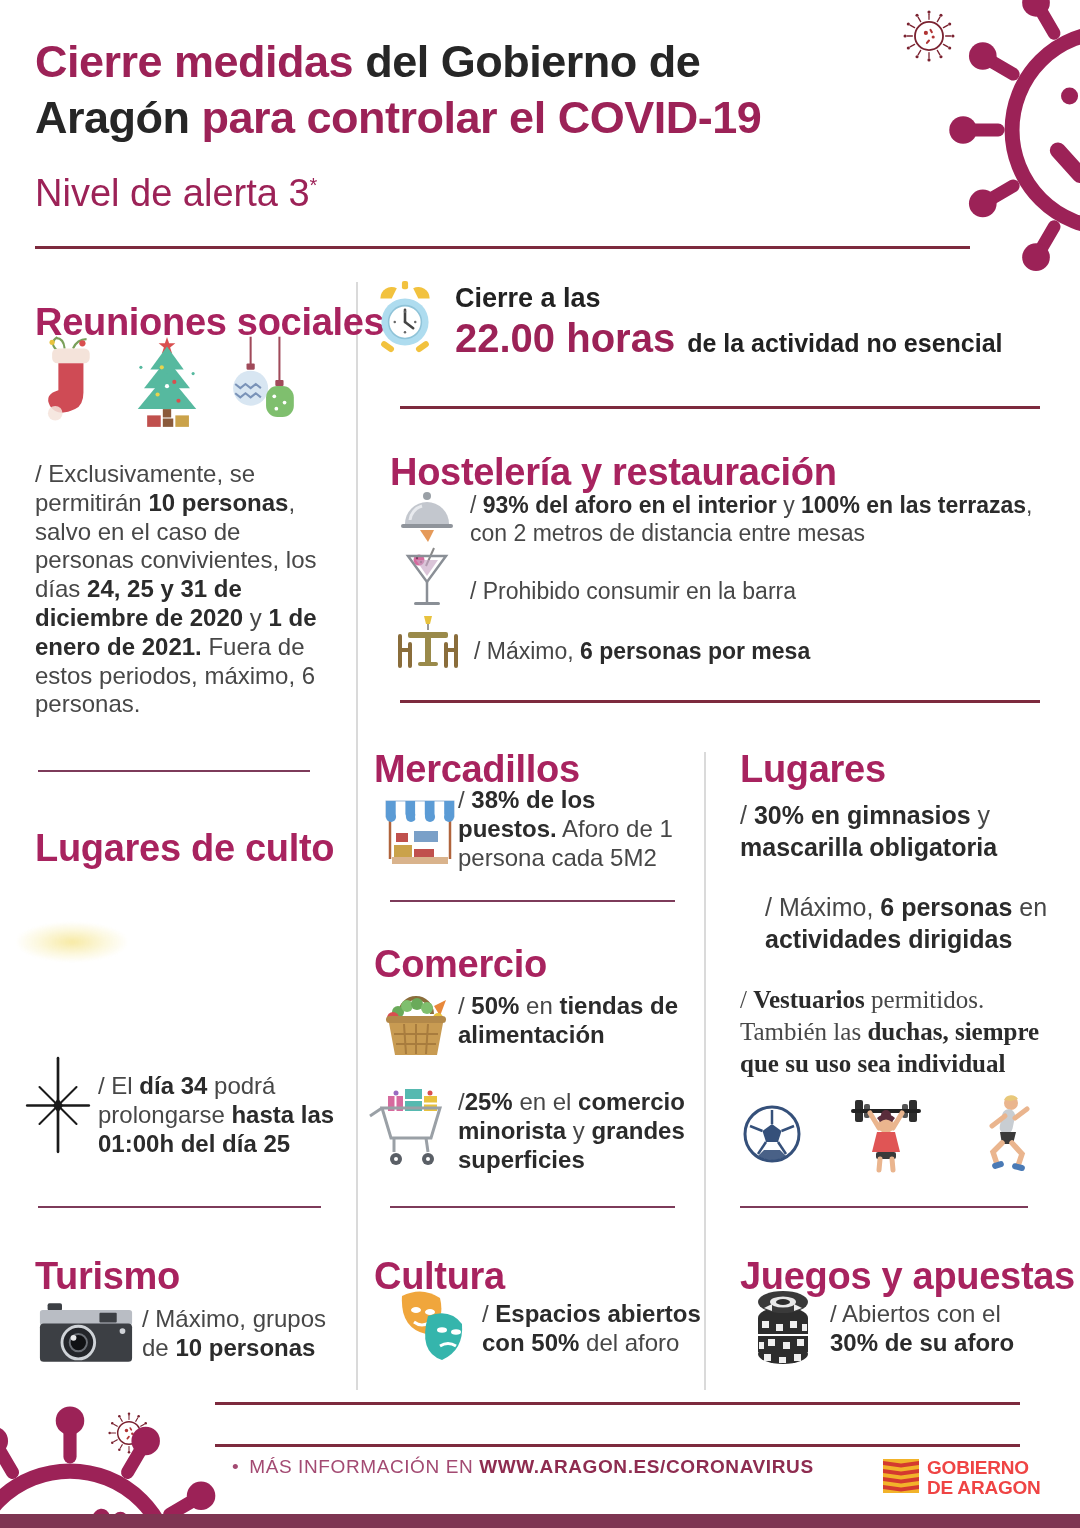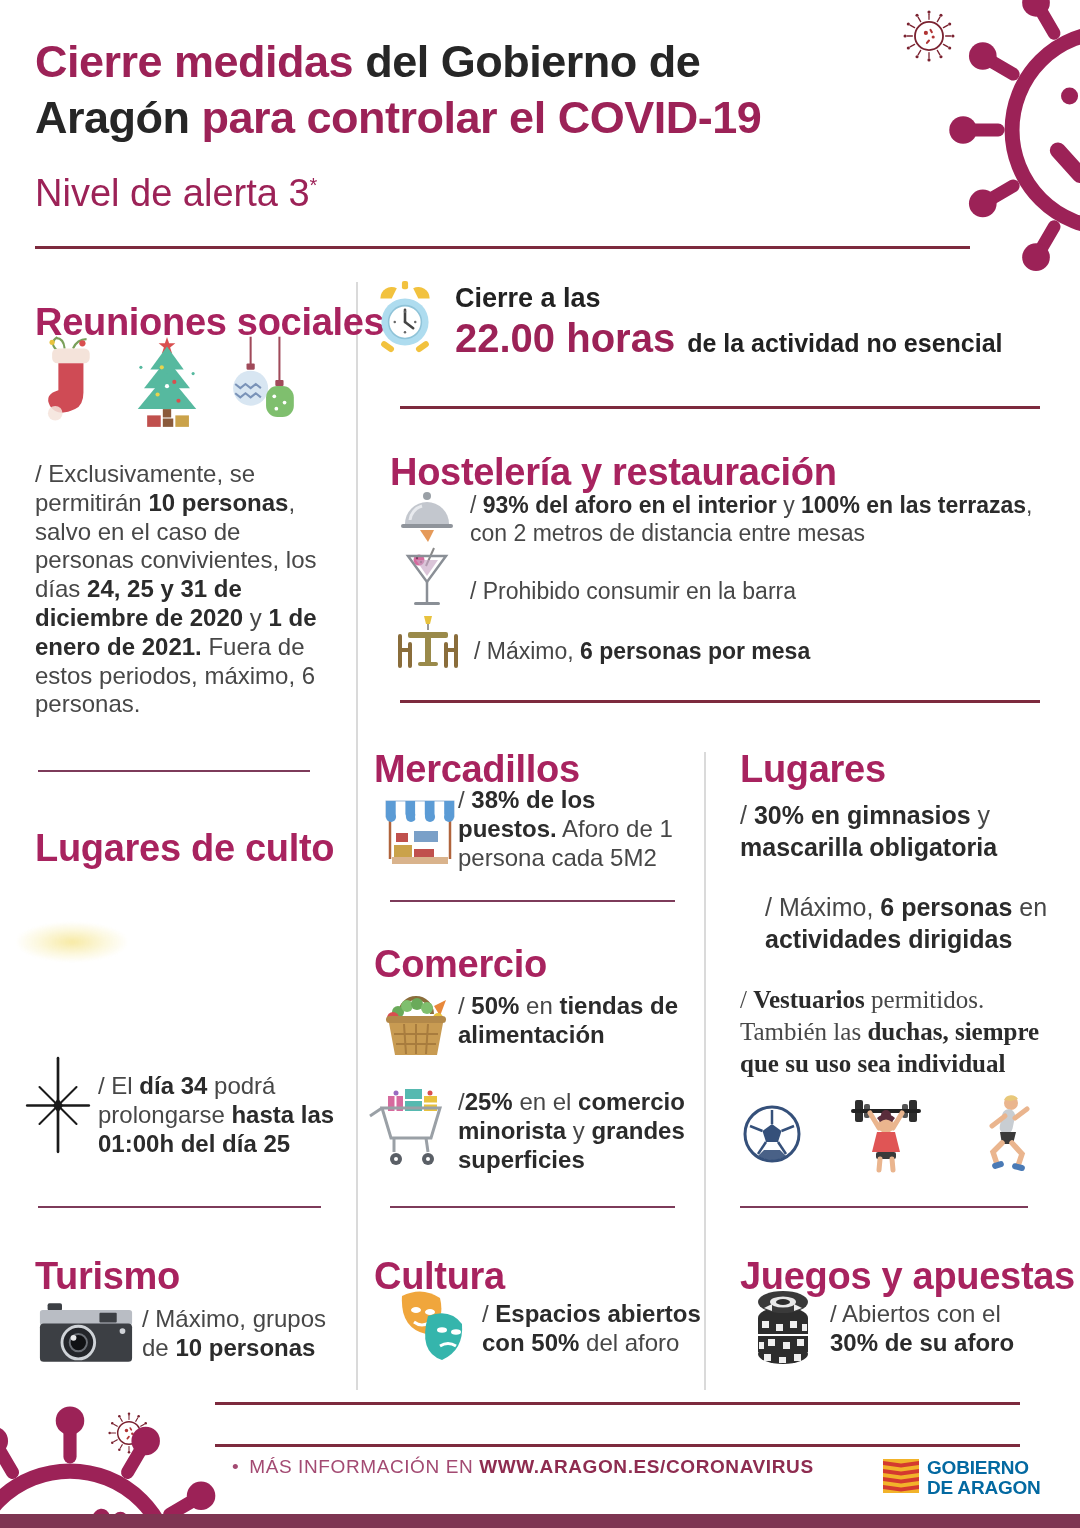--- a/index.html
+++ b/index.html
@@ -27,21 +27,21 @@
   .c1{font-size:27px;font-weight:700;color:#222;}
   .c2{display:flex;align-items:baseline;gap:12px;margin-top:2px;}
   .time{font-size:40px;font-weight:800;color:var(--accent);}
   .csuf{font-size:25px;font-weight:700;color:#222;}
   
   .finfo{position:absolute;left:232px;top:1412px;font-size:19px;letter-spacing:0.6px;
          color:#a34a72;font-weight:500;margin-top:44px;}
   .finfo .flink{font-weight:800;color:#8e2c50;}
   .finfo .fb{margin-right:10px;}
   .logo{position:absolute;left:883px;top:1458px;display:flex;gap:8px;align-items:center;}
-  .logo-text{font-size:19px;font-weight:800;color:#0369a1;line-height:1.06;letter-spacing:-0.2px;}
+  .logo-text{font-size:19px;font-weight:800;color:#ef4444;line-height:1.06;letter-spacing:-0.2px;}
   .bottom-bar{position:absolute;left:0;top:1514px;width:1080px;height:14px;background:#7e3552;}
   .glow{position:absolute;left:16px;top:922px;width:112px;height:40px;border-radius:50%;
         background:radial-gradient(ellipse at center, rgba(247,233,160,0.95) 0%, rgba(250,243,200,0.55) 45%, rgba(255,255,255,0) 72%);
         filter:blur(1px);}
   .icon{position:absolute;}
   .defs-hidden{position:absolute;width:0;height:0;overflow:hidden;}
 </style>
 </head>
 <body>
 

